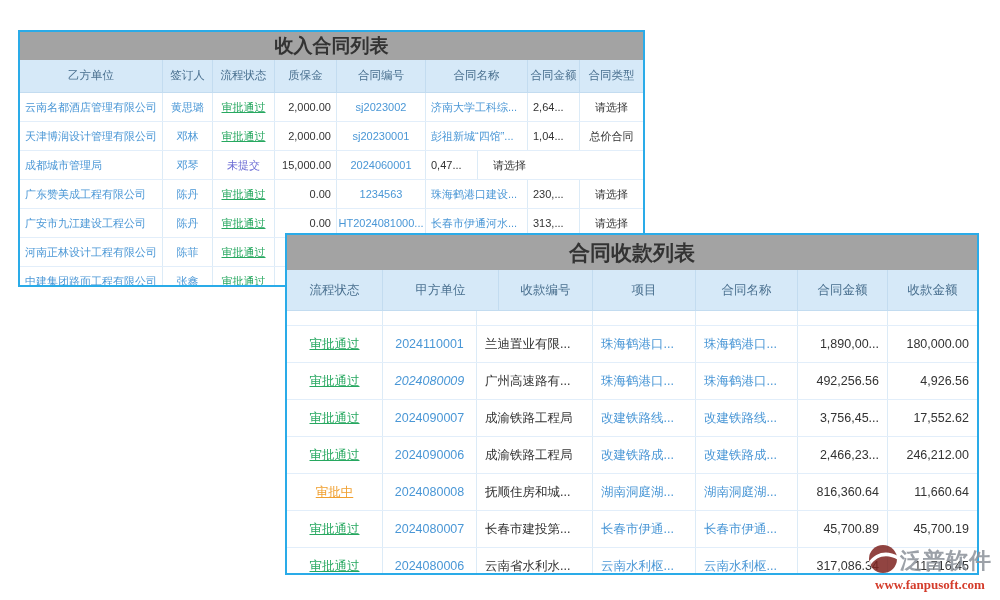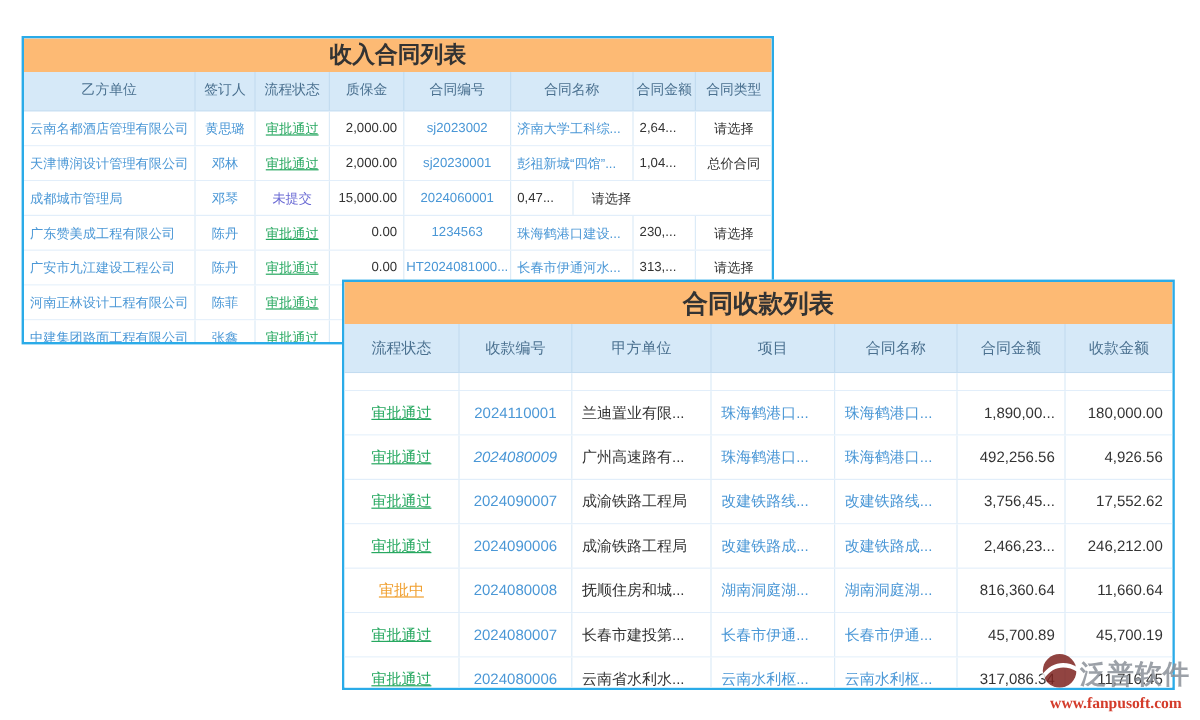--- a/index.html
+++ b/index.html
@@ -9,21 +9,21 @@
     font-family:"Liberation Sans","DejaVu Sans",sans-serif;
   }
   .window{
     position:absolute;background:#fff;border:2px solid #2aabe8;
     box-sizing:border-box;overflow:hidden;
   }
   #win1{left:18px;top:30px;width:627px;height:257px;z-index:1}
   #win2{left:285px;top:233px;width:694px;height:342px;z-index:2}
   .titlebar{
     display:flex;align-items:center;justify-content:center;
-    font-weight:bold;color:#333;background:#fdba74;
+    font-weight:bold;color:#333;background:#a3a3a3;
   }
   #win1 .titlebar{height:28px;font-size:19px}
   #win2 .titlebar{height:35px;font-size:21px}
   .thead{display:flex;background:#d6e9f8;border-bottom:1px solid #c3dcf0}
   #win1 .thead{height:32px}
   #win2 .thead{height:40px}
   .hcell{
     display:flex;align-items:center;justify-content:center;
     color:#4a708f;border-right:1px solid #c3dcf0;box-sizing:border-box;
     text-align:center;line-height:1.2;padding:0 2px;
@@ -159,22 +159,22 @@
         <div class="cell" style="width: 52px; justify-content: flex-start;"></div>
         <div class="cell" style="width: 63px; justify-content: center;"></div>
       </div>
     </div>
 </div>
 
 <div class="window" id="win2">
   <div class="titlebar">合同收款列表</div>
   <div class="thead">
       <div class="hcell" style="width: 96px;">流程状态</div>
+      <div class="hcell" style="width: 116px;">甲方单位</div>
       <div class="hcell" style="width: 94px;">收款编号</div>
-      <div class="hcell" style="width: 116px;">甲方单位</div>
       <div class="hcell" style="width: 103px;">项目</div>
       <div class="hcell" style="width: 102px;">合同名称</div>
       <div class="hcell" style="width: 90px;">合同金额</div>
       <div class="hcell" style="width: 89px;">收款金额</div>
     </div>
   <div class="tbody">
       <div class="trow empty">
         <div class="cell" style="width: 96px;"></div>
         <div class="cell" style="width: 94px;"></div>
         <div class="cell" style="width: 116px;"></div>

